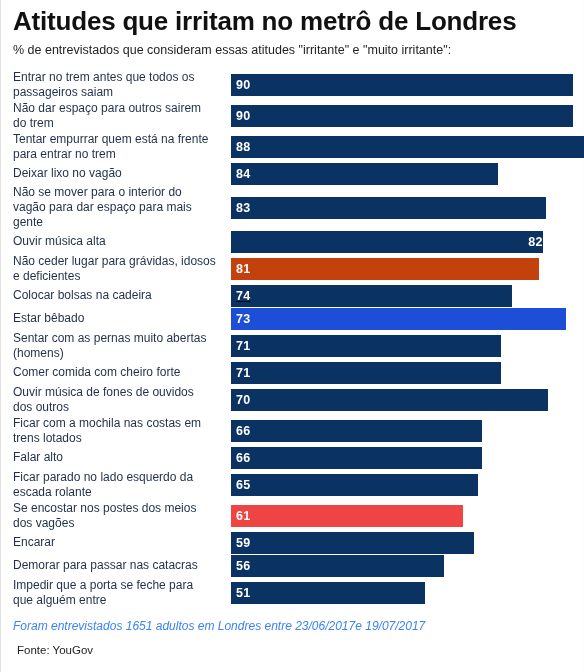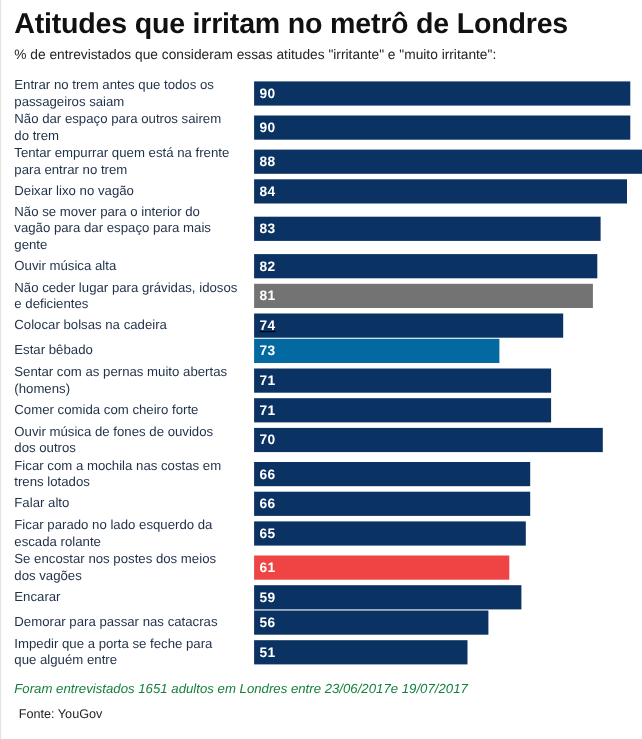--- a/index.html
+++ b/index.html
@@ -79,21 +79,21 @@
     color: #ffffff;
     font-size: 12.5px;
     font-weight: bold;
     padding-left: 5px;
     line-height: 22px;
     letter-spacing: 0.2px;
   }
   .footnote {
     font-size: 12px;
     font-style: italic;
-    color: #15803d;
+    color: #3b82f6;
     padding: 10px 0 0 12px;
     line-height: 16px;
     white-space: nowrap;
   }
   .source {
     font-size: 11.5px;
     color: #232323;
     padding: 9px 12px 0 16px;
     line-height: 15px;
   }
@@ -128,61 +128,61 @@
         <div class="row-label">Tentar empurrar quem está na frente para entrar no trem</div>
         <div class="bar-area">
           <div class="bar" style="width: 389px; background: rgb(10, 50, 98); text-align: right;">
             <span class="bar-value">88</span>
           </div>
         </div>
       </div>
       <div class="row">
         <div class="row-label">Deixar lixo no vagão</div>
         <div class="bar-area">
-          <div class="bar" style="width: 339px; background: rgb(10, 50, 98);">
+          <div class="bar" style="width: 267px; background: rgb(10, 50, 98);">
             <span class="bar-value">84</span>
           </div>
         </div>
       </div>
       <div class="row two-line">
         <div class="row-label">Não se mover para o interior do vagão para dar espaço para mais gente</div>
         <div class="bar-area">
           <div class="bar" style="width: 315.4px; background: rgb(10, 50, 98);">
             <span class="bar-value">83</span>
           </div>
         </div>
       </div>
       <div class="row">
         <div class="row-label">Ouvir música alta</div>
         <div class="bar-area">
-          <div class="bar" style="width: 311.6px; background: rgb(10, 50, 98);">
+          <div class="bar" style="width: 311.6px; background: rgb(10, 50, 98); justify-content: flex-end;">
             <span class="bar-value">82</span>
           </div>
         </div>
       </div>
       <div class="row two-line">
         <div class="row-label">Não ceder lugar para grávidas, idosos e deficientes</div>
         <div class="bar-area">
-          <div class="bar" style="width: 307.8px; background: #737373;">
+          <div class="bar" style="width: 307.8px; background: #c2410c;">
             <span class="bar-value">81</span>
           </div>
         </div>
       </div>
       <div class="row">
         <div class="row-label">Colocar bolsas na cadeira</div>
         <div class="bar-area">
           <div class="bar" style="width: 281.2px; background: rgb(10, 50, 98); text-decoration: underline;">
             <span class="bar-value">74</span>
           </div>
         </div>
       </div>
       <div class="row">
         <div class="row-label">Estar bêbado</div>
         <div class="bar-area">
-          <div class="bar" style="width: 223px; background: #0369a1;">
+          <div class="bar" style="width: 335px; background: #1d4ed8;">
             <span class="bar-value">73</span>
           </div>
         </div>
       </div>
       <div class="row two-line">
         <div class="row-label">Sentar com as pernas muito abertas (homens)</div>
         <div class="bar-area">
           <div class="bar" style="width: 269.8px; background: rgb(10, 50, 98);">
             <span class="bar-value">71</span>
           </div>

